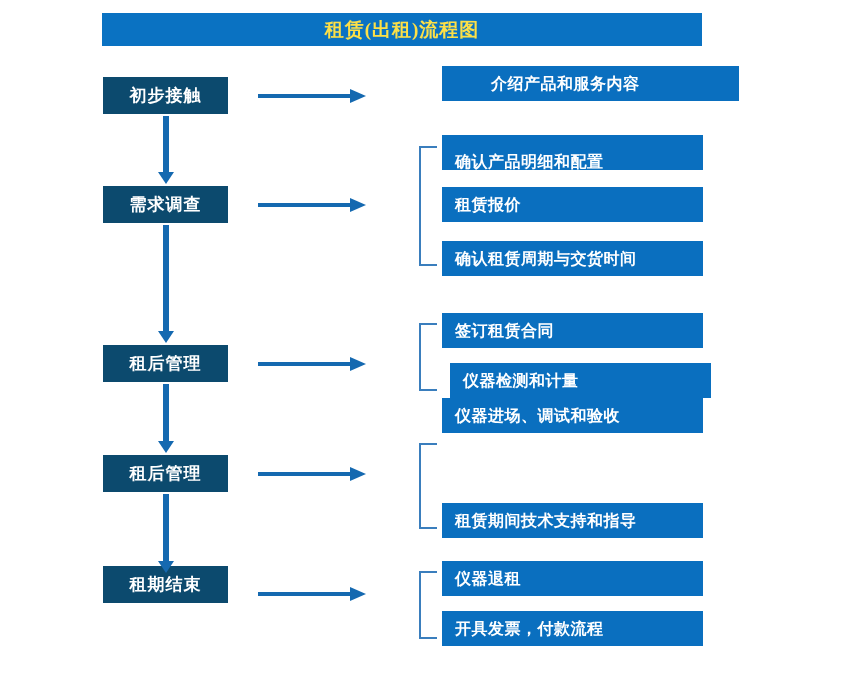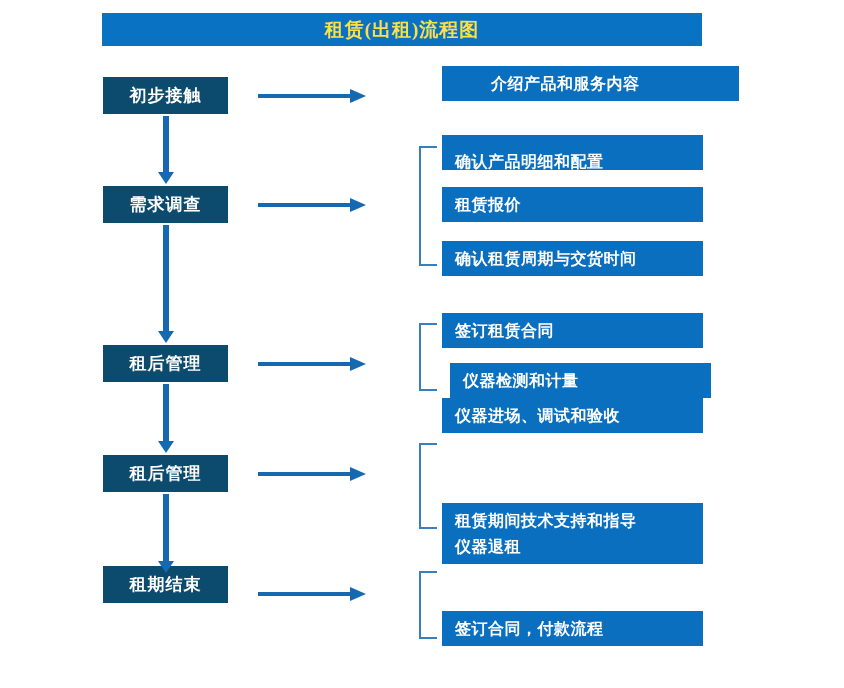--- a/index.html
+++ b/index.html
@@ -235,25 +235,25 @@
       </div>
       <div class="h-arrow" style="top: 586px;">
         <div class="shaft"></div>
         <div class="head"></div>
       </div>
       <div class="group-bracket" style="top: 571px; height: 68px;">
         <div class="spine"></div>
         <div class="stub top"></div>
         <div class="stub bottom"></div>
       </div>
-      <div class="detail-box" style="top: 529px;">
+      <div class="detail-box" style="top: 561px;">
         <span class="detail-label">仪器退租</span>
       </div>
       <div class="detail-box" style="top: 611px;">
-        <span class="detail-label">签订合同，付款流程</span>
+        <span class="detail-label">开具发票，付款流程</span>
       </div>
       <div class="v-arrow" style="top: 116px; height: 68px;">
         <div class="shaft" style="height: 57px;"></div>
         <div class="head" style="top: 56px;"></div>
       </div>
       <div class="v-arrow" style="top: 225px; height: 118px;">
         <div class="shaft" style="height: 107px;"></div>
         <div class="head" style="top: 106px;"></div>
       </div>
       <div class="v-arrow" style="top: 384px; height: 69px;">

